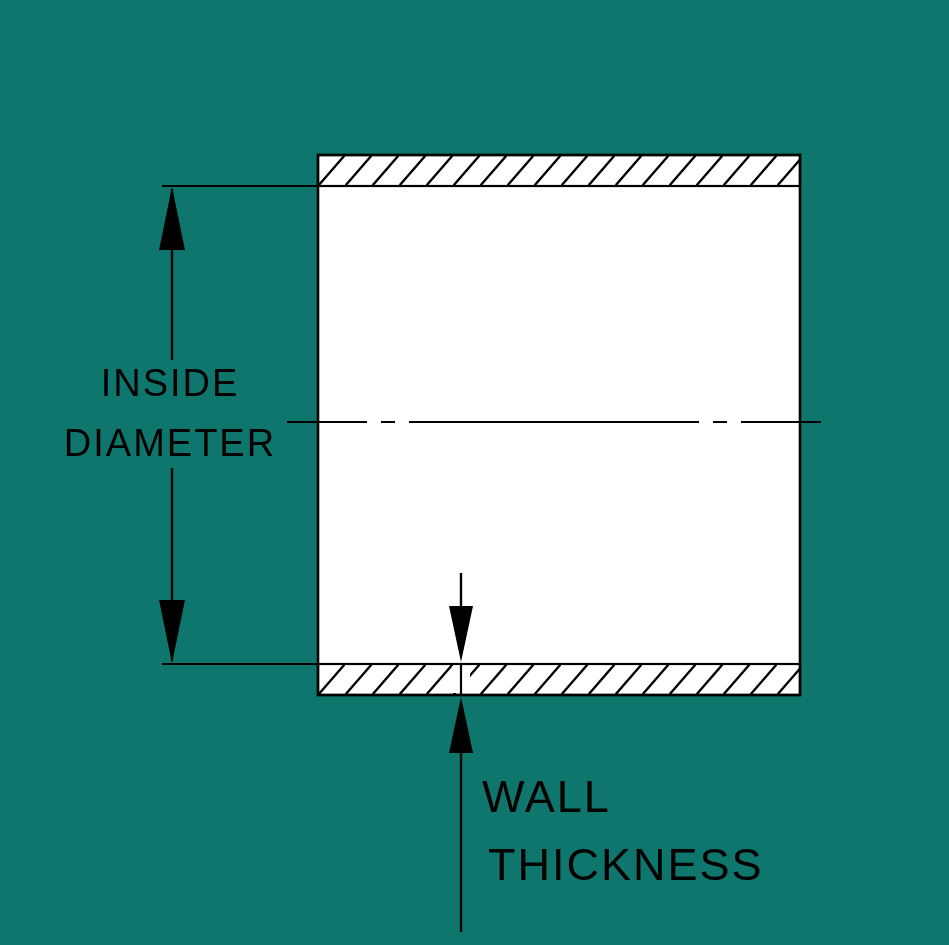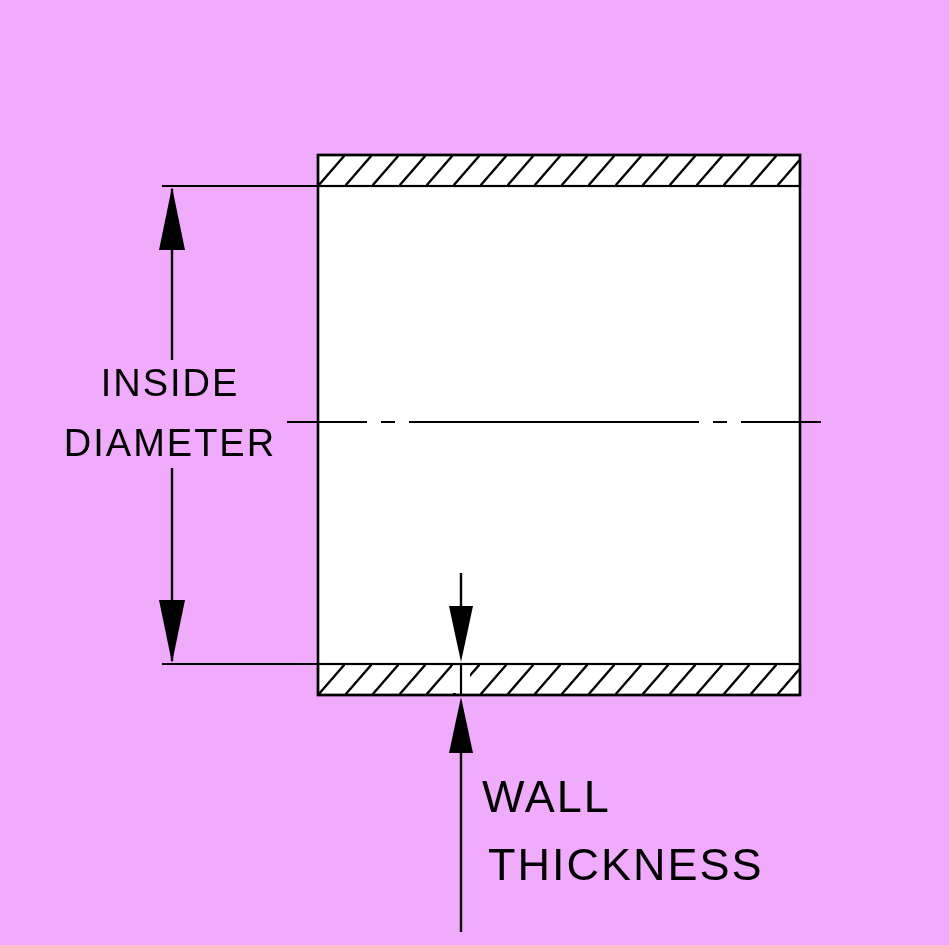--- a/index.html
+++ b/index.html
@@ -4,21 +4,21 @@
 <style>
   html, body {
     margin: 0;
     padding: 0;
     background: #ffffff;
   }
   .canvas {
     position: relative;
     width: 949px;
     height: 945px;
-    background: #f0abfc;
+    background: #0f766e;
     overflow: hidden;
   }
   .canvas svg {
     position: absolute;
     top: 0;
     left: 0;
   }
   text {
     font-family: "Liberation Sans", "DejaVu Sans", sans-serif;
     fill: #000000;

